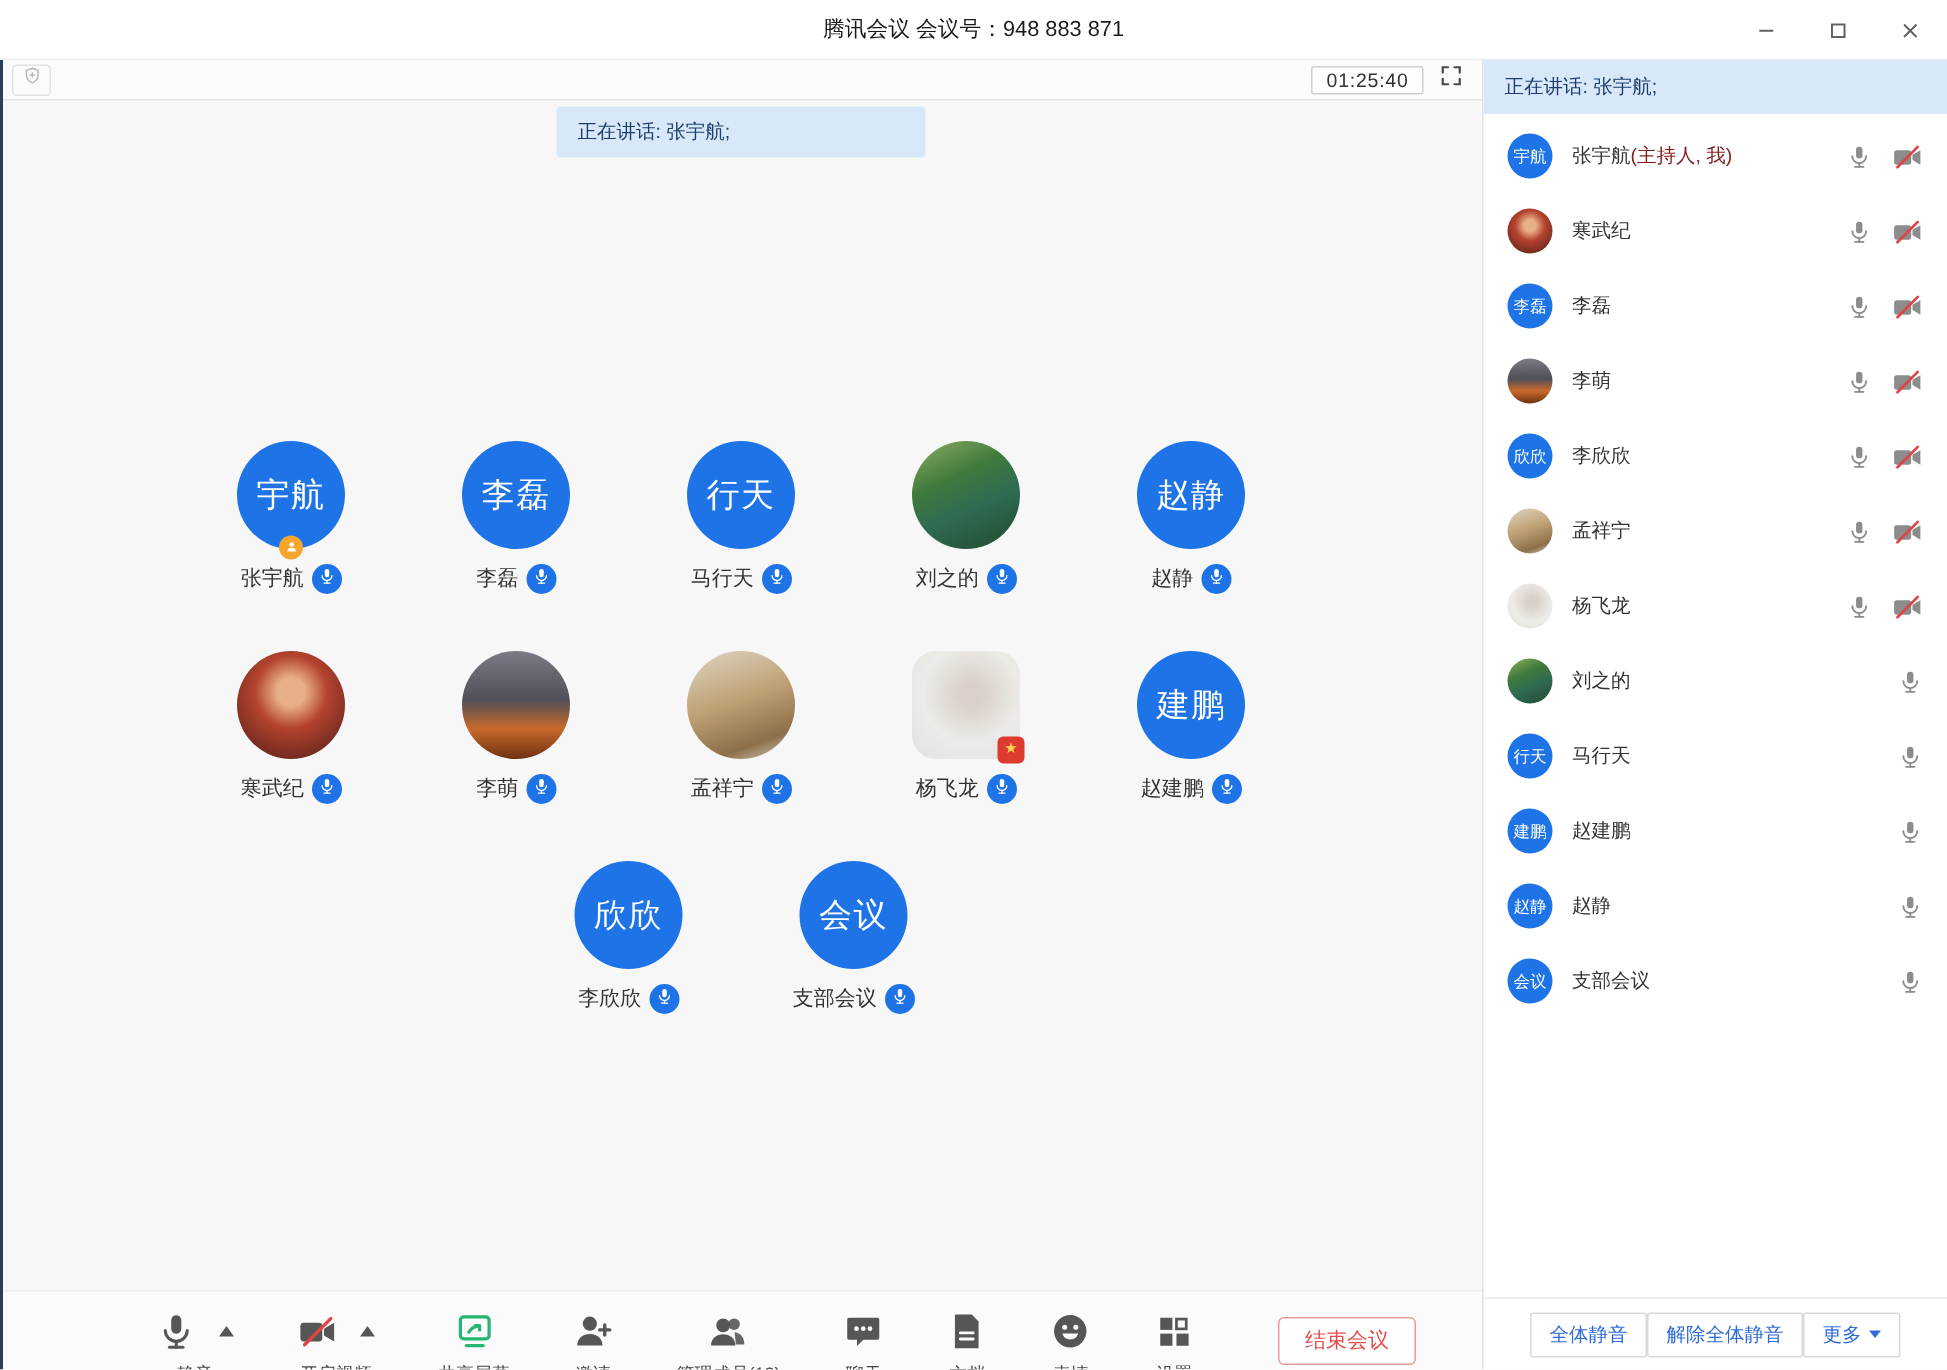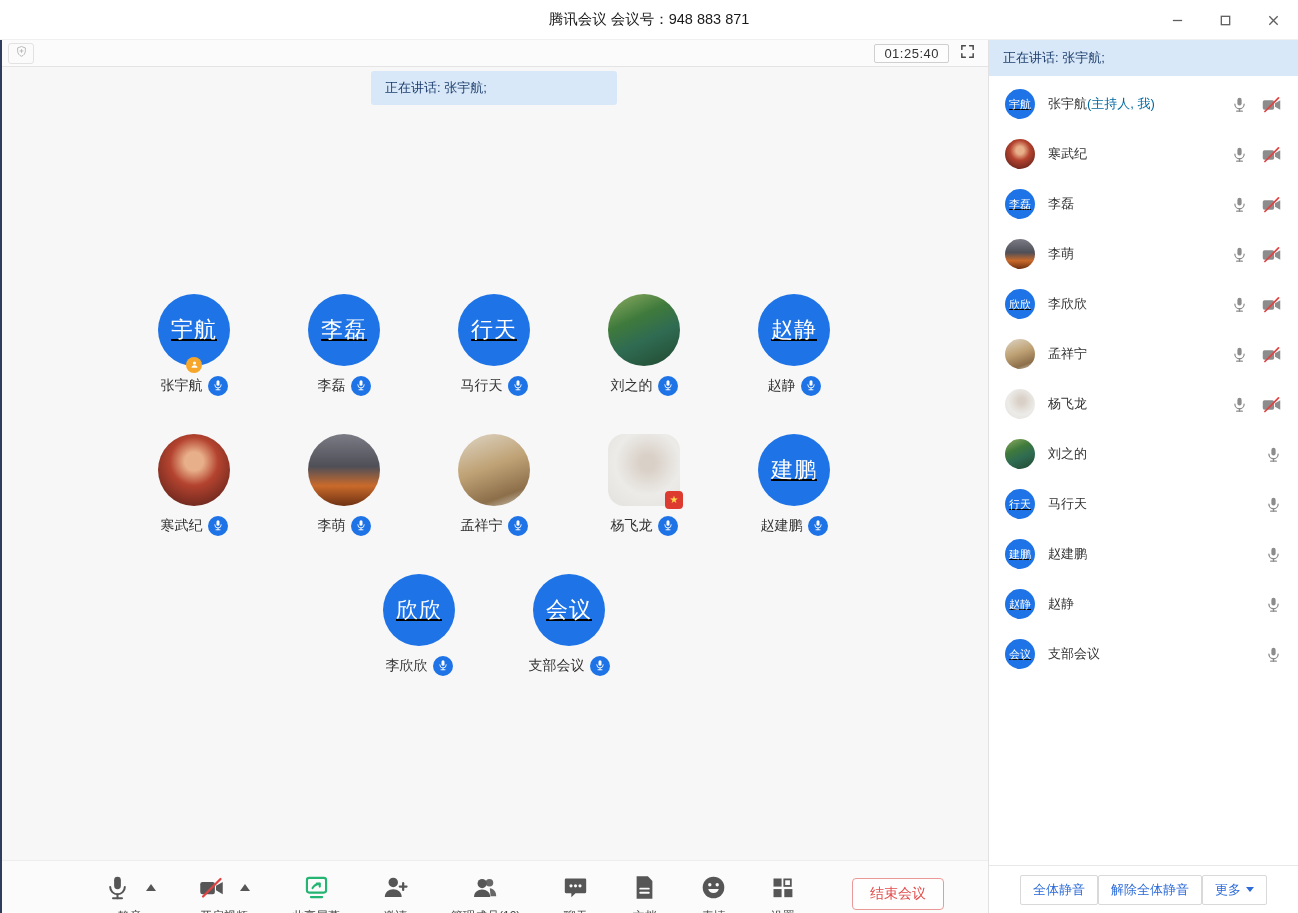--- a/index.html
+++ b/index.html
@@ -35,21 +35,21 @@
   
   .banner-row { height:42px; display:flex; justify-content:center; padding-top:4px; }
   .speak-banner { width:246px; height:34px; background:#d8e8f8; border-radius:3px; display:flex; align-items:center;
                   padding-left:14px; font-size:13px; color:#1d3e6e; }
 
   
   .grid-wrap { flex:1; display:flex; align-items:center; justify-content:center; }
   .tile-row { display:flex; justify-content:center; }
   .tile-row + .tile-row { margin-top:38px; }
   .tile { width:150px; display:flex; flex-direction:column; align-items:center; cursor:pointer; }
-  .avatar { position:relative; border-radius:50%; background:#1e73e6; display:flex; align-items:center; justify-content:center; flex-shrink:0;text-decoration:underline; }
+  .avatar { position:relative; border-radius:50%; background:#1e73e6; display:flex; align-items:center; justify-content:center; flex-shrink:0; }
   .avatar.big { width:72px; height:72px; }
   .avatar.square { border-radius:16px; }
   .abbr { color:#fff; font-size:22px; letter-spacing:1px; white-space:nowrap; }
   .photo-mountain { background:linear-gradient(155deg,#8fae62 0%,#3f7a3c 35%,#2f6b52 60%,#21492f 100%); }
   .photo-anime    { background:radial-gradient(circle at 50% 38%,#e8b08a 16%,#b4432f 42%,#7e2e22 72%,#4a1f1a 100%); }
   .photo-sunset   { background:linear-gradient(180deg,#7b7b85 0%,#4f4f58 45%,#c96a2b 72%,#6e3113 100%); }
   .photo-autumn   { background:linear-gradient(160deg,#ded5c5 0%,#bfa275 45%,#8c6f4a 80%,#d8d3c9 100%); }
   .photo-baby     { background:radial-gradient(circle at 55% 40%,#d9d0c7 12%,#ecebe8 55%,#e2e1de 100%); }
   .host-badge { position:absolute; bottom:-7px; left:50%; transform:translateX(-50%); width:16px; height:16px;
                 background:#f6a62b; border-radius:50%; display:flex; align-items:center; justify-content:center; }
@@ -80,21 +80,21 @@
                justify-content:center; position:relative; font-size:13.5px; color:#222; }
   .sb-collapse { position:absolute; left:10px; top:0; height:30px; display:flex; align-items:center; color:#8a8a8a; cursor:pointer; }
   .sb-collapse svg { width:14px; height:14px; }
   .sb-banner { height:36px; background:#d8e8f8; display:flex; align-items:center; padding-left:14px;
                font-size:13px; color:#1d3e6e; flex-shrink:0; }
   .member-list { flex:1; overflow:hidden; padding-top:3px; }
   .member-row { height:50px; display:flex; align-items:center; padding:0 16px 0 16px; cursor:pointer; }
   .avatar.sm { width:30px; height:30px; }
   .sm-abbr { font-size:11px; letter-spacing:0; }
   .member-name { margin-left:13px; font-size:13px; color:#333; }
-  .member-suffix { color:#0369a1; }
+  .member-suffix { color:#7f1d1d; }
   .member-icons { margin-left:auto; display:flex; align-items:center; gap:13px; color:#8c8c8c; }
   .member-icons .icon { display:flex; }
   .member-icons .mic-sm svg { width:17px; height:17px; }
   .member-icons .cam-sm svg { width:21px; height:21px; }
   .sb-footer { height:48px; border-top:1px solid #e8e8e8; display:flex; align-items:center; justify-content:center; flex-shrink:0; }
   .sb-btn { border:1px solid #d9d9d9; background:#fff; color:#2d6bd8; font-size:13px; border-radius:2px;
             padding:5px 12px; cursor:pointer; display:flex; align-items:center; gap:5px; white-space:nowrap; }
   .caret-down { width:0; height:0; border-left:4px solid transparent; border-right:4px solid transparent;
                 border-top:5px solid #2d6bd8; }
 </style>

